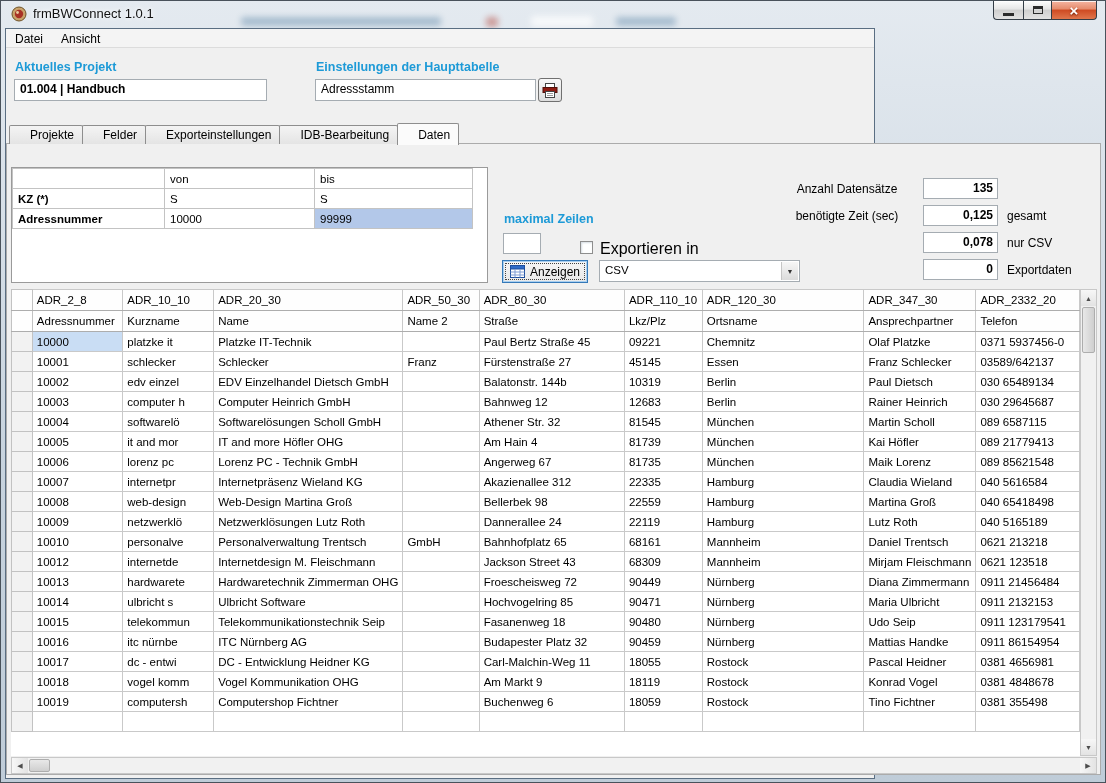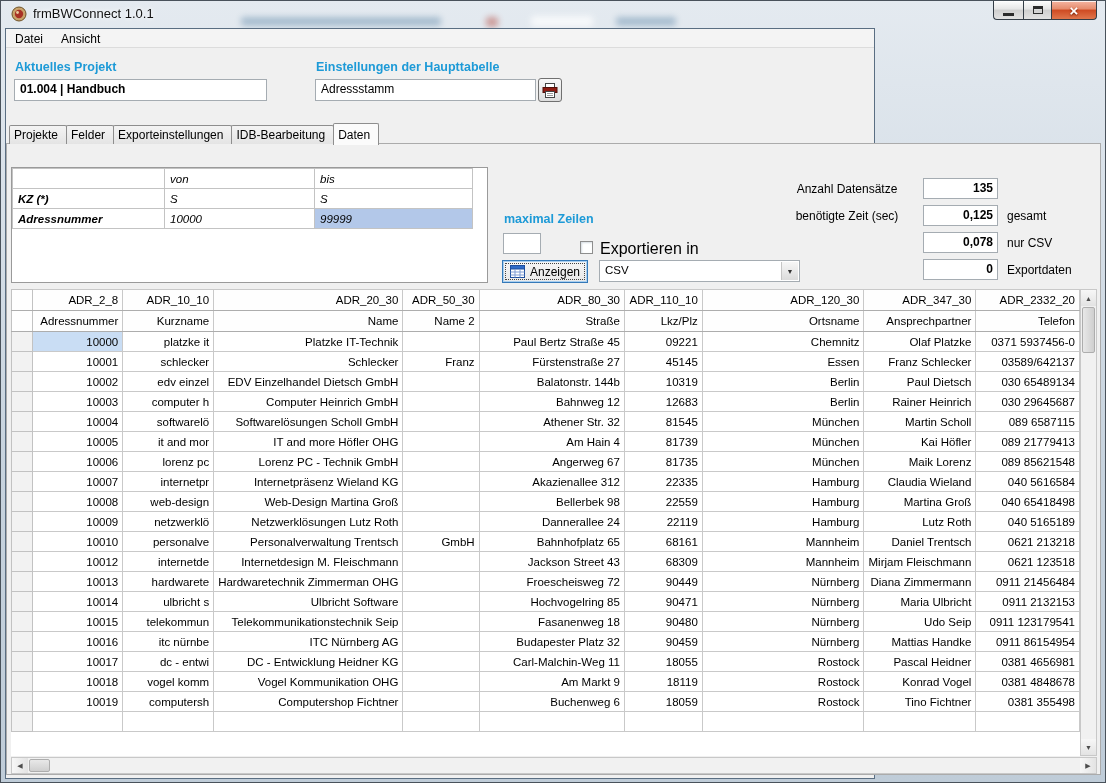--- a/index.html
+++ b/index.html
@@ -45,31 +45,31 @@
   .field{position:absolute;background:#fff;border:1px solid #A5ACB2;padding:2px 5px;
          font-size:12px;white-space:nowrap;overflow:hidden;}
   .field.bold{font-weight:bold;}
 
   .tool-btn{position:absolute;left:532px;top:30px;width:24px;height:24px;border:1px solid #707070;
             border-radius:3px;background:linear-gradient(#F8F8F8,#DDDDDD);
             display:flex;align-items:center;justify-content:center;}
 
   
   .tabs{position:absolute;left:3px;top:74px;height:22px;display:flex;align-items:flex-end;z-index:3;}
-  .tab{height:19px;padding:2px 8px 0 4px;font-size:12px;background:linear-gradient(#F4F4F4,#E4E4E4);
+  .tab{height:19px;padding:2px 8px 0 20px;font-size:12px;background:linear-gradient(#F4F4F4,#E4E4E4);
        border:1px solid #8E8E8E;border-bottom:none;border-radius:2px 2px 0 0;margin-right:-1px;
        white-space:nowrap;}
   .tab.active{height:22px;background:#FBFBFB;position:relative;z-index:4;margin-bottom:-1px;padding-top:4px;}
   .tabpage{position:absolute;left:0;top:95px;width:1095px;height:632px;border:1px solid #ABABAB;
            background:#F0F0F0;z-index:1;}
 
   
   .filter-box{position:absolute;left:5px;top:119px;width:477px;height:116px;background:#fff;
               border:1px solid #9A9A9A;z-index:2;}
-  .fgrid{border-collapse:collapse;table-layout:fixed;font-size:11.5px;font-style:italic;}
+  .fgrid{border-collapse:collapse;table-layout:fixed;font-size:11.5px;}
   .fgrid td{border:1px solid #C3C3C3;height:20px;padding:0 5px;background:#fff;
             white-space:nowrap;overflow:hidden;}
   .fgrid td.flabel{font-weight:bold;}
   .fgrid td.fsel{background:var(--sel);}
 
   
   .maxrows-input{position:absolute;left:497px;top:185px;width:38px;height:21px;background:#fff;
                  border:1px solid #A5ACB2;z-index:2;}
   .checkbox{position:absolute;left:574px;top:193px;width:13px;height:13px;background:#fff;
             border:1px solid #8E8E8E;box-shadow:inset 1px 1px 2px #D5DCE2;z-index:2;}
@@ -89,21 +89,21 @@
   .infos-title{left:815px;top:109px;}
   .info-row{position:absolute;left:770px;width:330px;height:22px;z-index:2;}
   .ilabel{position:absolute;left:0;top:4px;width:142px;text-align:center;font-size:12px;white-space:nowrap;}
   .ifield{position:absolute;left:147px;top:0;width:75px;height:21px;background:#fff;border:1px solid #A5ACB2;}
   .ival{position:absolute;right:4px;top:2px;font-weight:bold;font-size:12px;}
   .isuffix{position:absolute;left:231px;top:4px;font-size:12px;white-space:nowrap;}
 
   
   .grid-clip{position:absolute;left:5px;top:241px;width:1069px;height:467px;overflow:hidden;z-index:2;
              background:#fff;}
-  .dgrid{border-collapse:collapse;table-layout:fixed;font-size:11.5px;background:#f0abfc;border:1px solid #9C9C9C;text-align:right;}
+  .dgrid{border-collapse:collapse;table-layout:fixed;font-size:11.5px;background:#f0abfc;border:1px solid #9C9C9C;}
   .dgrid td{border:1px solid #C9C9C9;height:20px;padding:0 4px;white-space:nowrap;overflow:hidden;background:#fff;}
   .dgrid tr.hdr td{height:21px;background:#FEFEFE;border-bottom-color:#ADADAD;}
   .dgrid td.selc{background:#F2F2F2;padding:0;border-color:#C2C2C2;}
   .dgrid td.hl{background:var(--hl);}
 
   
   .vscroll{position:absolute;left:1074px;top:241px;width:17px;height:467px;background:#F1F1F1;
            border:1px solid #C8C8C8;z-index:2;}
   .hscroll{position:absolute;left:5px;top:709px;width:1086px;height:17px;background:#F1F1F1;
            border:1px solid #C8C8C8;z-index:2;}

